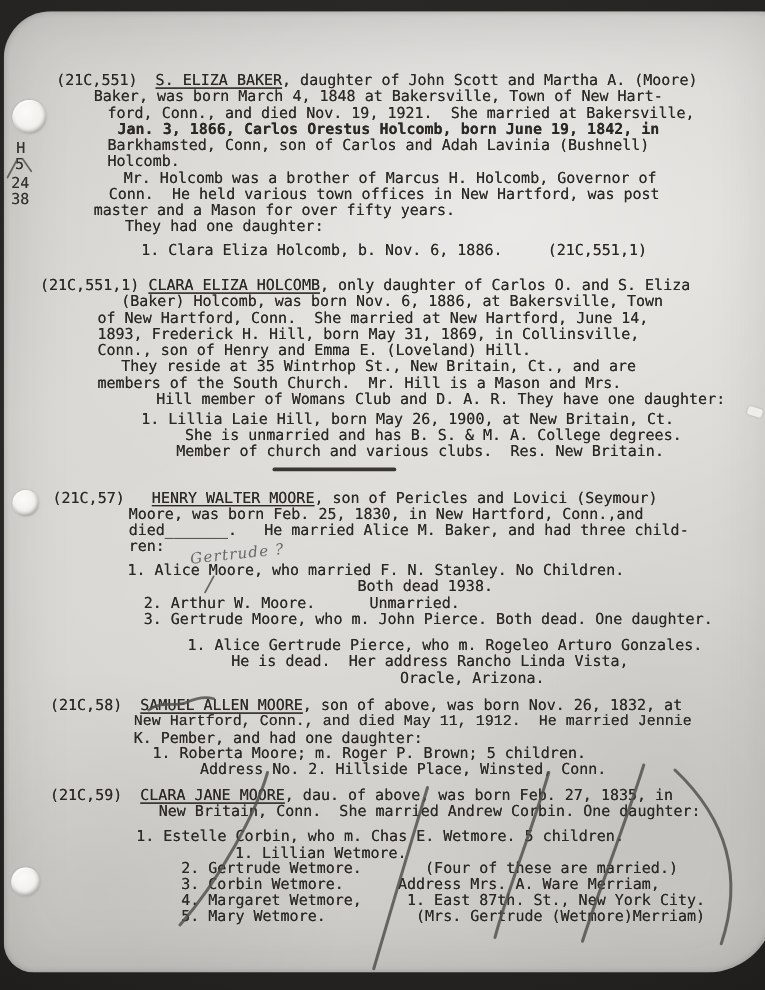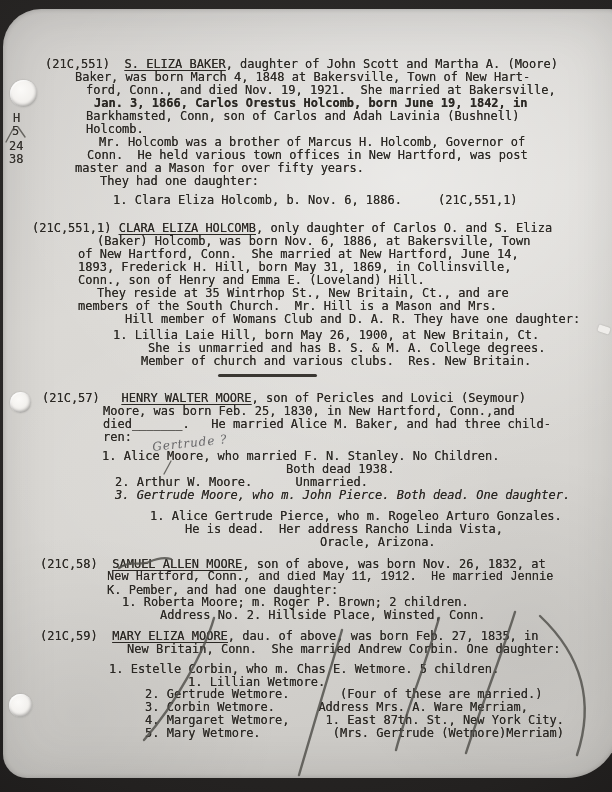--- a/index.html
+++ b/index.html
@@ -78,30 +78,30 @@
       <div class="line" style="left: 113px; top: 329px;">1. Lillia Laie Hill, born May 26, 1900, at New Britain, Ct.</div>
       <div class="line" style="left: 148px; top: 342px;">She is unmarried and has B. S. &amp; M. A. College degrees.</div>
       <div class="line" style="left: 141px; top: 355px;">Member of church and various clubs.  Res. New Britain.</div>
       <div class="line" style="left: 42px; top: 392px;">(21C,57)   <span class="ul">HENRY WALTER MOORE</span>, son of Pericles and Lovici (Seymour)</div>
       <div class="line" style="left: 103px; top: 405px;">Moore, was born Feb. 25, 1830, in New Hartford, Conn.,and</div>
       <div class="line" style="left: 103px; top: 418px;">died_______.   He married Alice M. Baker, and had three child-</div>
       <div class="line" style="left: 103px; top: 431px;">ren:</div>
       <div class="line" style="left: 102px; top: 450px;">1. Alice Moore, who married F. N. Stanley. No Children.</div>
       <div class="line" style="left: 286px; top: 463px;">Both dead 1938.</div>
       <div class="line" style="left: 115px; top: 476px;">2. Arthur W. Moore.      Unmarried.</div>
-      <div class="line" style="left: 115px; top: 489px; font-style: italic;">3. Gertrude Moore, who m. John Pierce. Both dead. One daughter.</div>
+      <div class="line" style="left: 115px; top: 489px;">3. Gertrude Moore, who m. John Pierce. Both dead. One daughter.</div>
       <div class="line" style="left: 150px; top: 510px;">1. Alice Gertrude Pierce, who m. Rogeleo Arturo Gonzales.</div>
       <div class="line" style="left: 185px; top: 523px;">He is dead.  Her address Rancho Linda Vista,</div>
       <div class="line" style="left: 320px; top: 536px;">Oracle, Arizona.</div>
       <div class="line" style="left: 40px; top: 558px;">(21C,58)  <span class="ul">SAMUEL ALLEN MOORE</span>, son of above, was born Nov. 26, 1832, at</div>
       <div class="line" style="left: 107px; top: 571px; font-family: Liberation Mono, monospace;">New Hartford, Conn., and died May 11, 1912.  He married Jennie</div>
       <div class="line" style="left: 107px; top: 584px;">K. Pember, and had one daughter:</div>
-      <div class="line" style="left: 122px; top: 596px;">1. Roberta Moore; m. Roger P. Brown; 2 children.</div>
+      <div class="line" style="left: 122px; top: 596px;">1. Roberta Moore; m. Roger P. Brown; 5 children.</div>
       <div class="line" style="left: 160px; top: 609px;">Address No. 2. Hillside Place, Winsted, Conn.</div>
-      <div class="line" style="left: 40px; top: 630px;">(21C,59)  <span class="ul">MARY ELIZA MOORE</span>, dau. of above, was born Feb. 27, 1835, in</div>
+      <div class="line" style="left: 40px; top: 630px;">(21C,59)  <span class="ul">CLARA JANE MOORE</span>, dau. of above, was born Feb. 27, 1835, in</div>
       <div class="line" style="left: 107px; top: 643px; padding-left: 20px;">New Britain, Conn.  She married Andrew Corbin. One daughter:</div>
       <div class="line" style="left: 109px; top: 663px;">1. Estelle Corbin, who m. Chas E. Wetmore. 5 children.</div>
       <div class="line" style="left: 145px; top: 676px; margin-left: 43px;">1. Lillian Wetmore.</div>
       <div class="line" style="left: 145px; top: 688px;">2. Gertrude Wetmore.       (Four of these are married.)</div>
       <div class="line" style="left: 145px; top: 701px;">3. Corbin Wetmore.      Address Mrs. A. Ware Merriam,</div>
       <div class="line" style="left: 145px; top: 714px;">4. Margaret Wetmore,     1. East 87th. St., New York City.</div>
       <div class="line" style="left: 145px; top: 727px;">5. Mary Wetmore.          (Mrs. Gertrude (Wetmore)Merriam)</div>
       <div class="margin-mark" style="left: 13px; top: 112px;">H</div>
       <div class="margin-mark" style="left: 12px; top: 125px;">5</div>
       <div class="margin-mark" style="left: 9px; top: 140px;">24</div>

